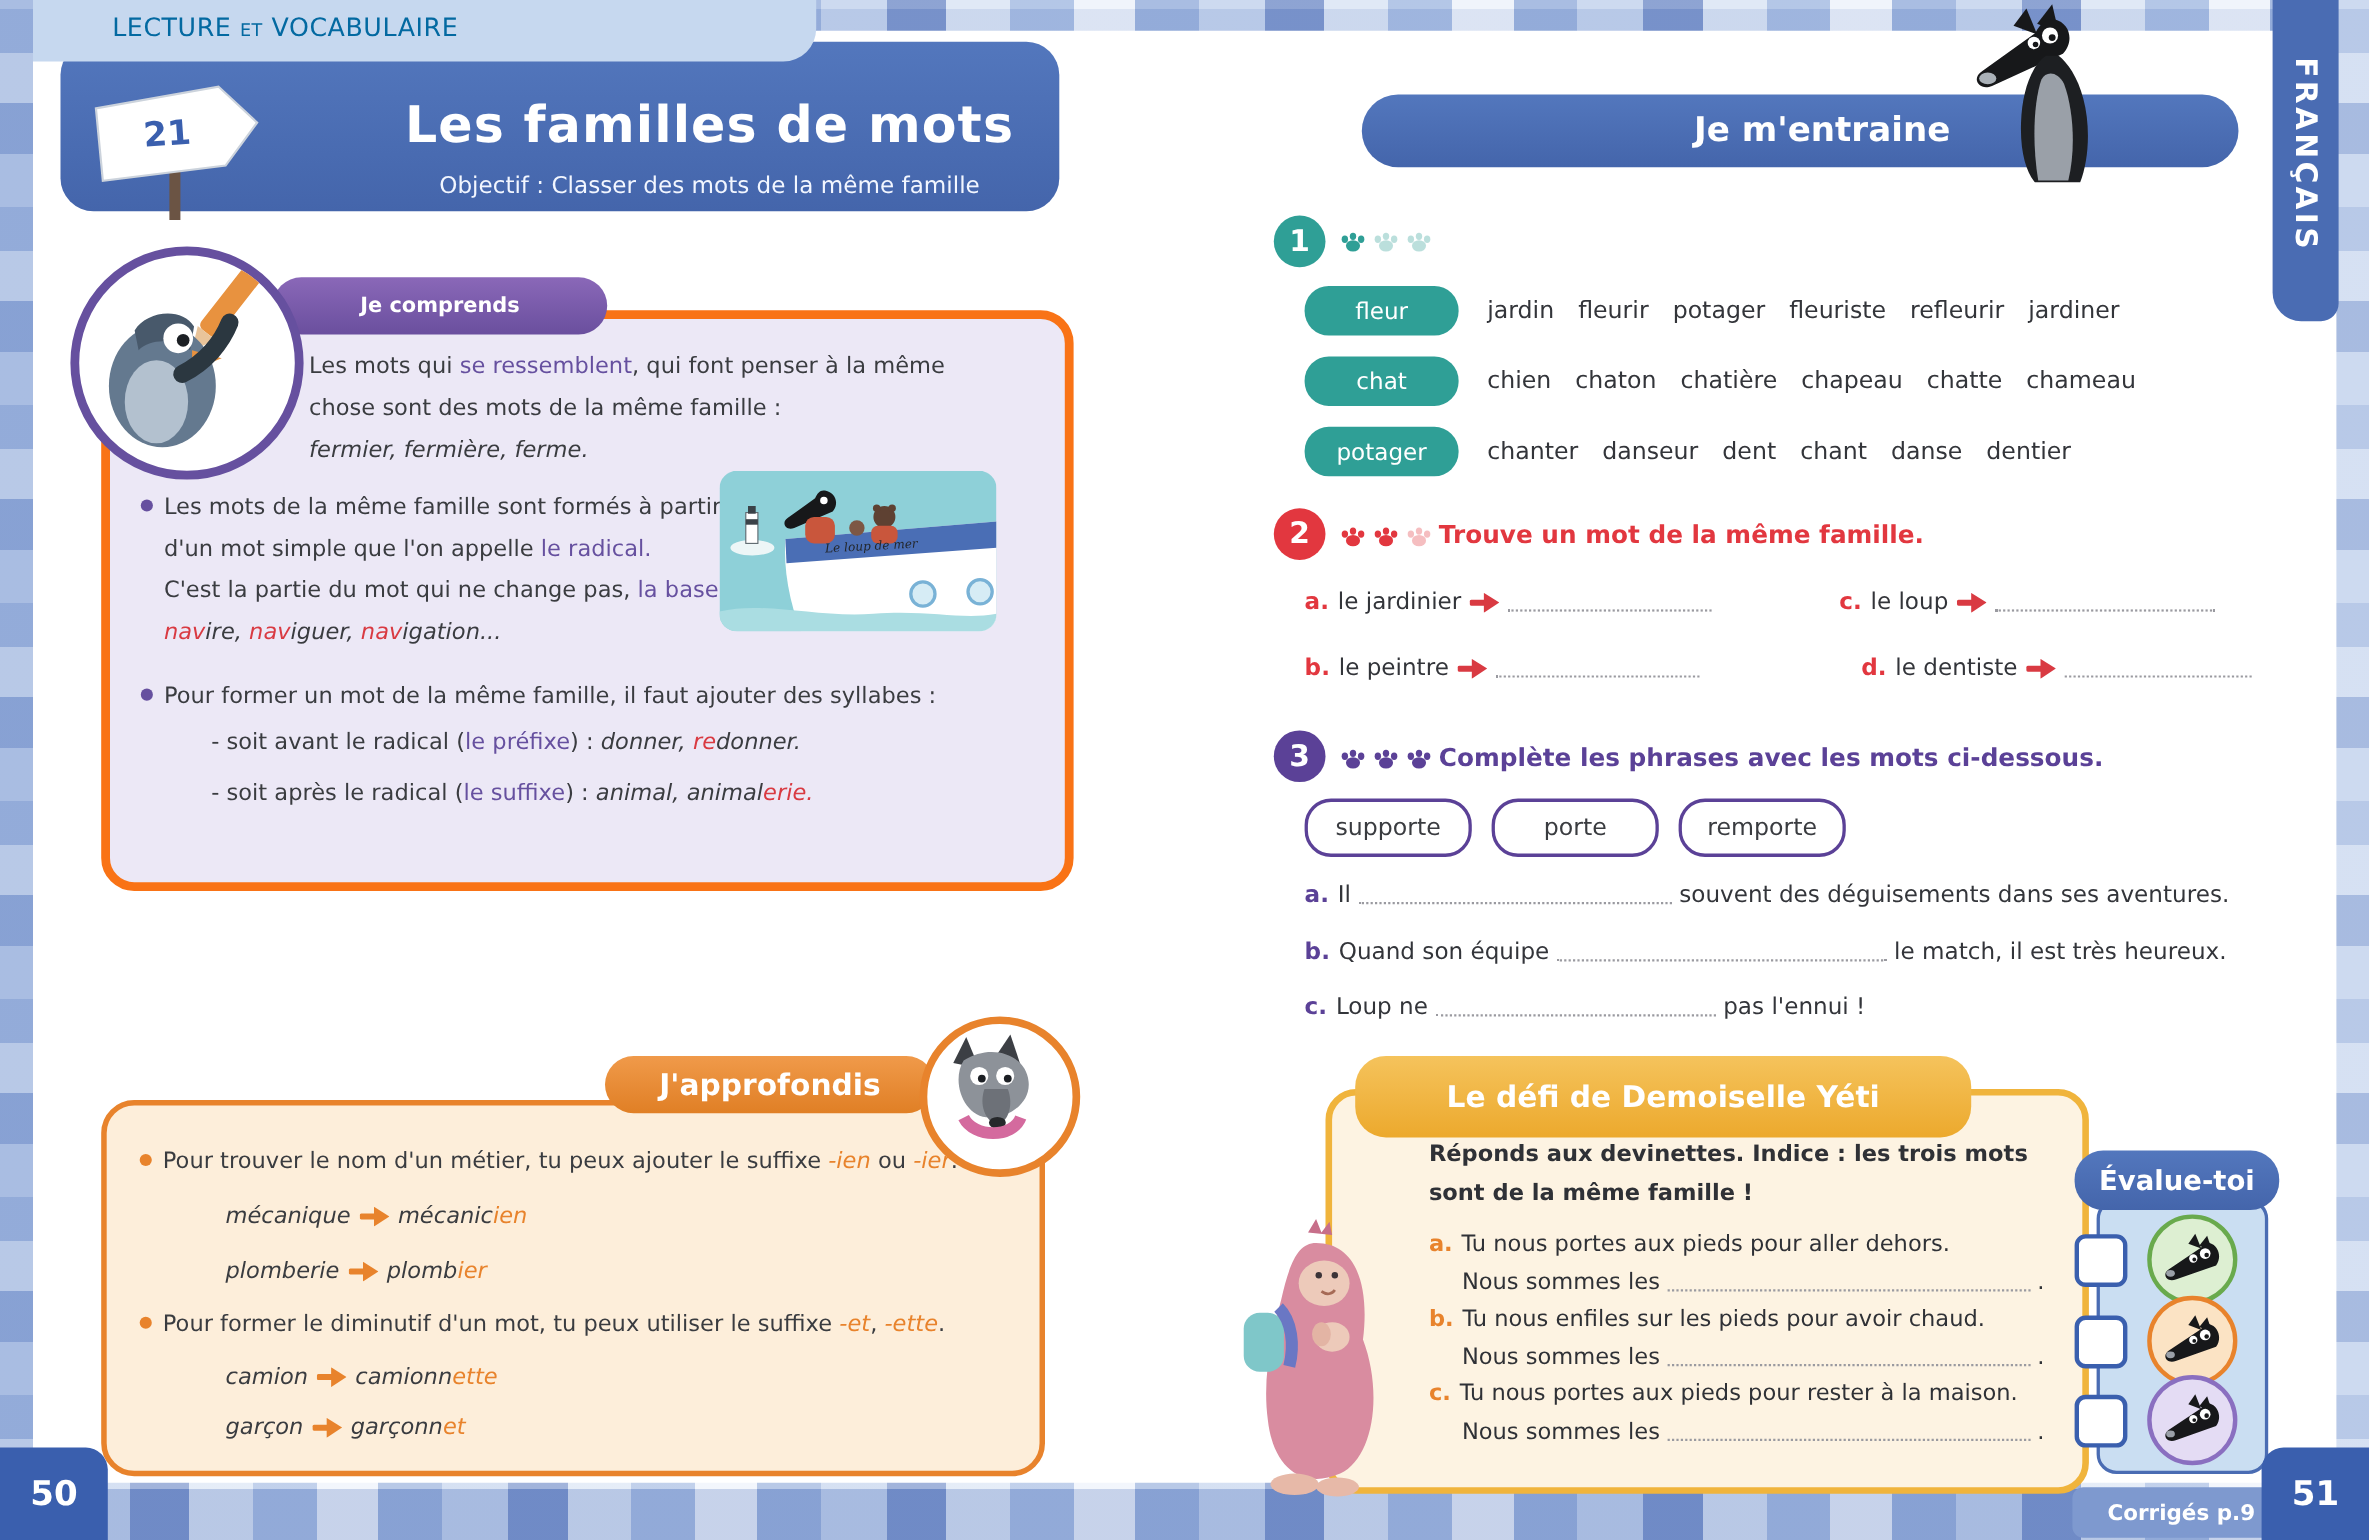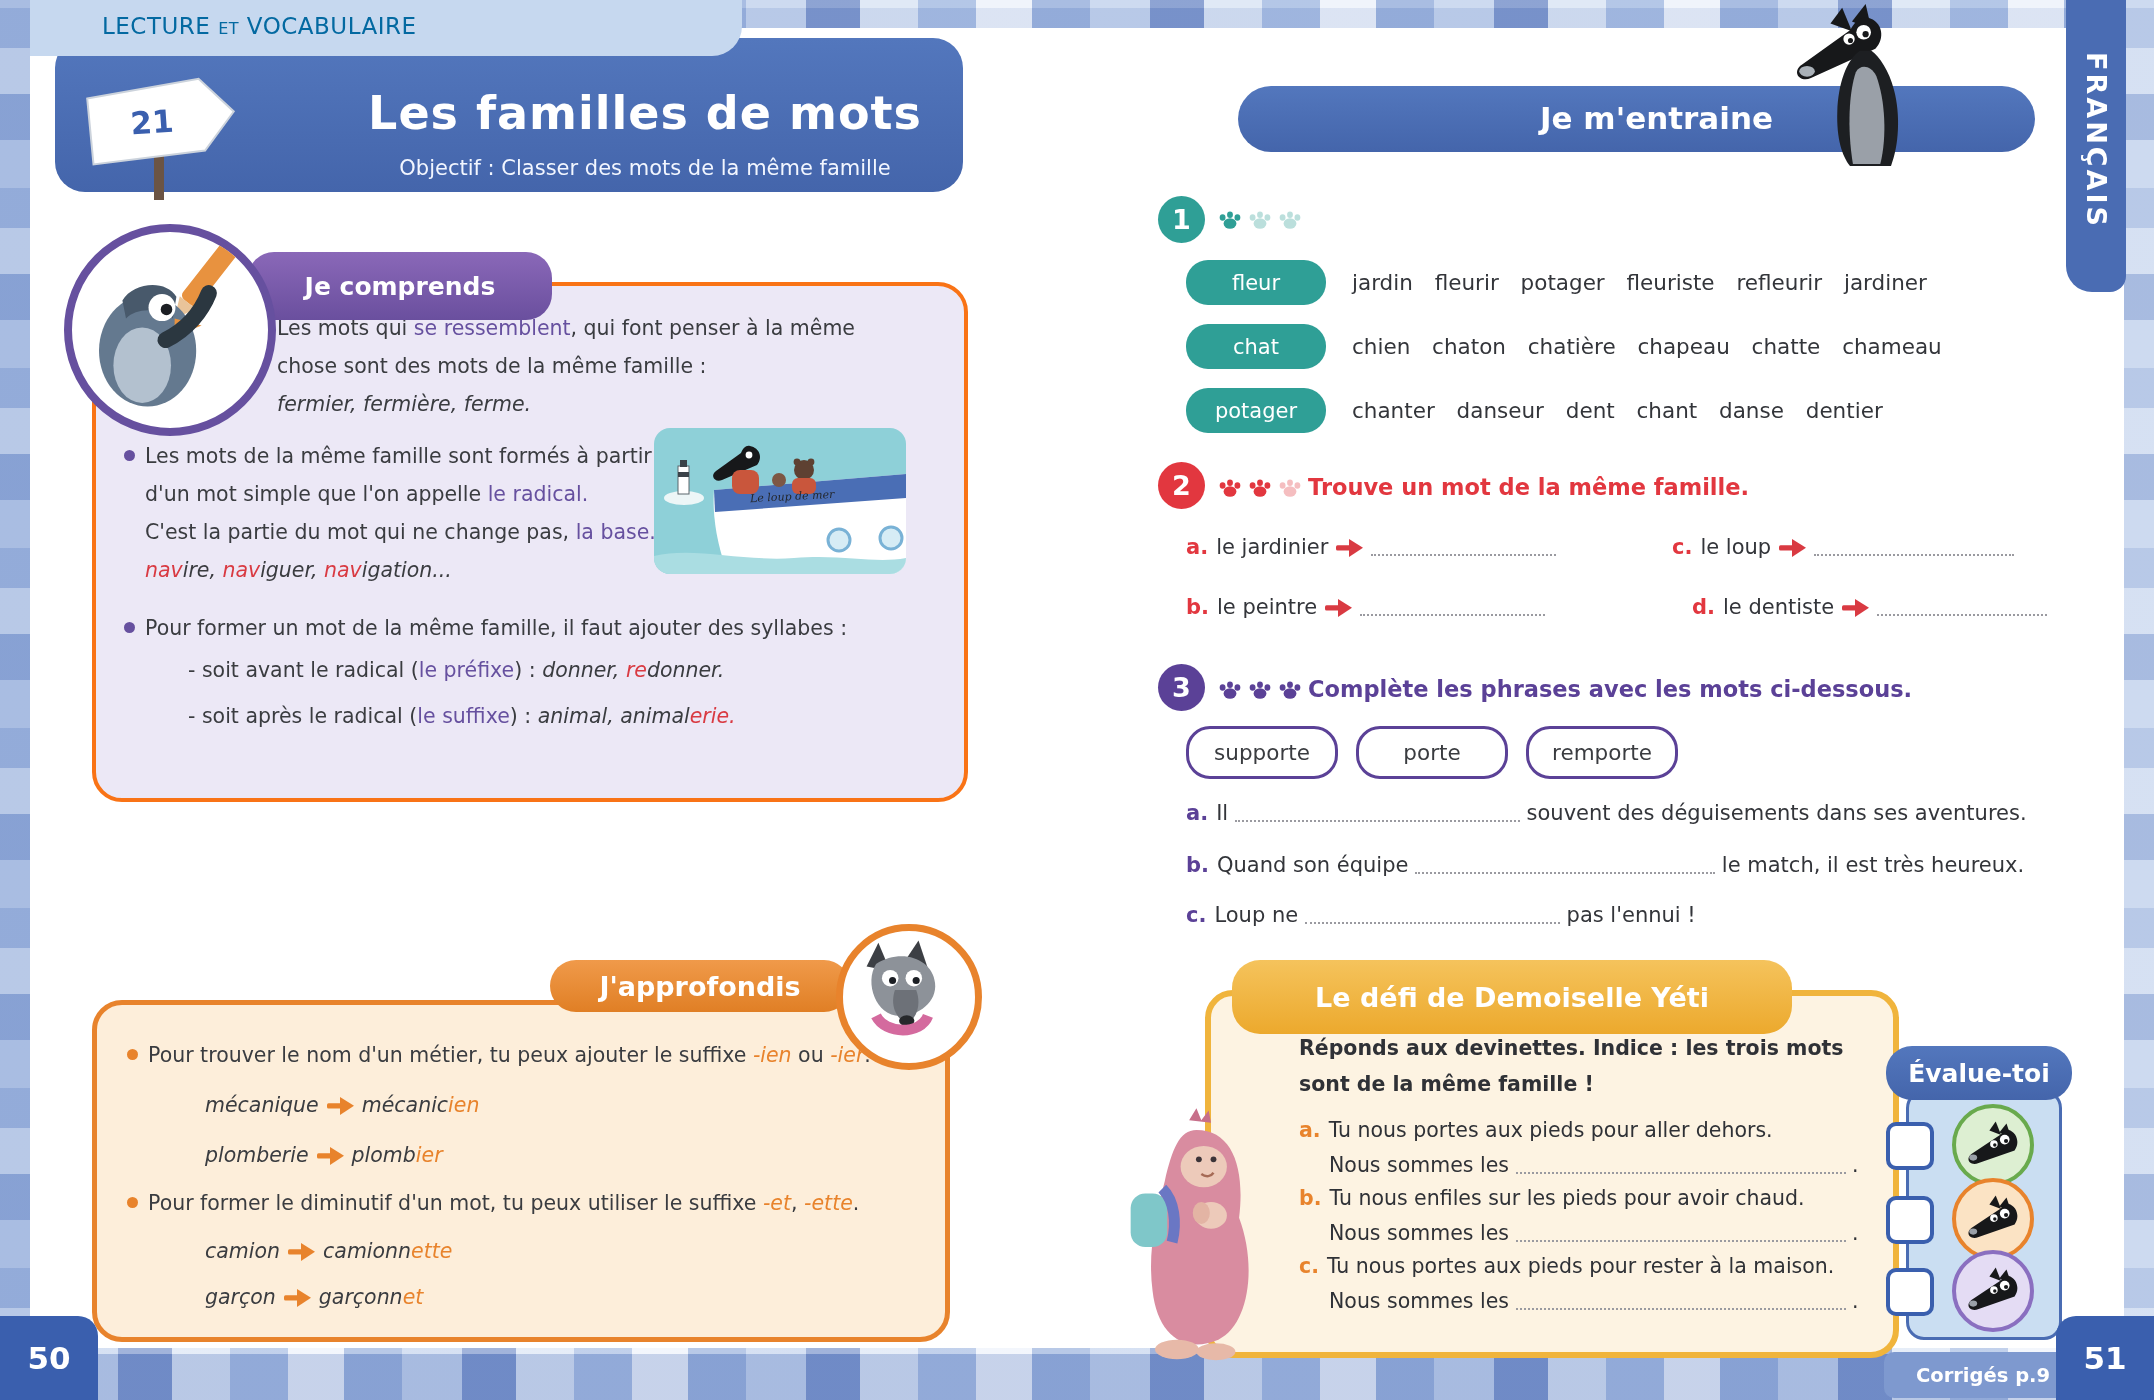--- a/index.html
+++ b/index.html
@@ -23,23 +23,23 @@
     display:flex;align-items:center;justify-content:center;color:#fff;font-weight:bold;font-size:27px;letter-spacing:3px;}
 
   
   .banner{left:55px;top:38px;width:908px;height:154px;background:linear-gradient(#5377bd,#4465ab);border-radius:30px;z-index:5;}
   .banner .title{position:absolute;left:260px;top:48px;width:660px;text-align:center;color:#fff;font-size:46px;font-weight:bold;letter-spacing:1px;}
   .banner .objective{position:absolute;left:260px;top:118px;width:660px;text-align:center;color:#f2f6ff;font-size:21px;}
   .signpost{left:82px;top:70px;width:170px;height:130px;z-index:6;}
   .signpost .num{position:absolute;left:40px;top:34px;width:60px;text-align:center;color:#3a5fae;font-weight:bold;font-size:31px;transform:rotate(-4deg);}
 
   
-  .jc-box{left:92px;top:282px;width:868px;height:512px;background:#ece8f6;border:4px solid #f97316;border-radius:30px;z-index:2;}
-  .jc-pill{left:248px;top:252px;width:304px;height:68px;border-radius:26px;background:linear-gradient(#8a68b8,#6a4f9e);
-    color:#fff;font-weight:bold;font-size:25px;display:flex;align-items:center;justify-content:center;z-index:4;}
+  .jc-box{left:92px;top:282px;width:868px;height:512px;background:#ece8f6;border:8px solid #f97316;border-radius:30px;z-index:2;}
+  .jc-pill{left:248px;top:252px;width:304px;height:52px;border-radius:26px;background:linear-gradient(#8a68b8,#6a4f9e);
+    color:#fff;font-weight:bold;font-size:19px;display:flex;align-items:center;justify-content:center;z-index:4;}
   .jc-avatar{left:64px;top:224px;width:196px;height:196px;background:#fff;border:8px solid #66509f;border-radius:50%;z-index:5;overflow:hidden;}
   .bullet{width:11px;height:11px;border-radius:50%;display:inline-block;margin-right:10px;position:relative;top:-2px;}
   .b-purple{background:#66509f;} .b-orange{background:#e8832c;}
   .t{font-size:20.5px;color:#3a3c40;white-space:nowrap;}
   .purple{color:#66509f;} .red{color:#d93a42;} .orange-t{color:#e8832c;} .it{font-style:italic;}
   .boat{left:654px;top:428px;width:252px;height:146px;border-radius:16px;overflow:hidden;z-index:3;}
   .boat-label{position:absolute;left:96px;top:62px;font-family:"DejaVu Serif","Liberation Serif",serif;font-style:italic;font-size:11px;color:#23272c;transform:rotate(-3deg);}
 
   
   .ja-box{left:92px;top:1000px;width:848px;height:332px;background:#fdeeda;border:5px solid #e8832c;border-radius:30px;z-index:2;}

